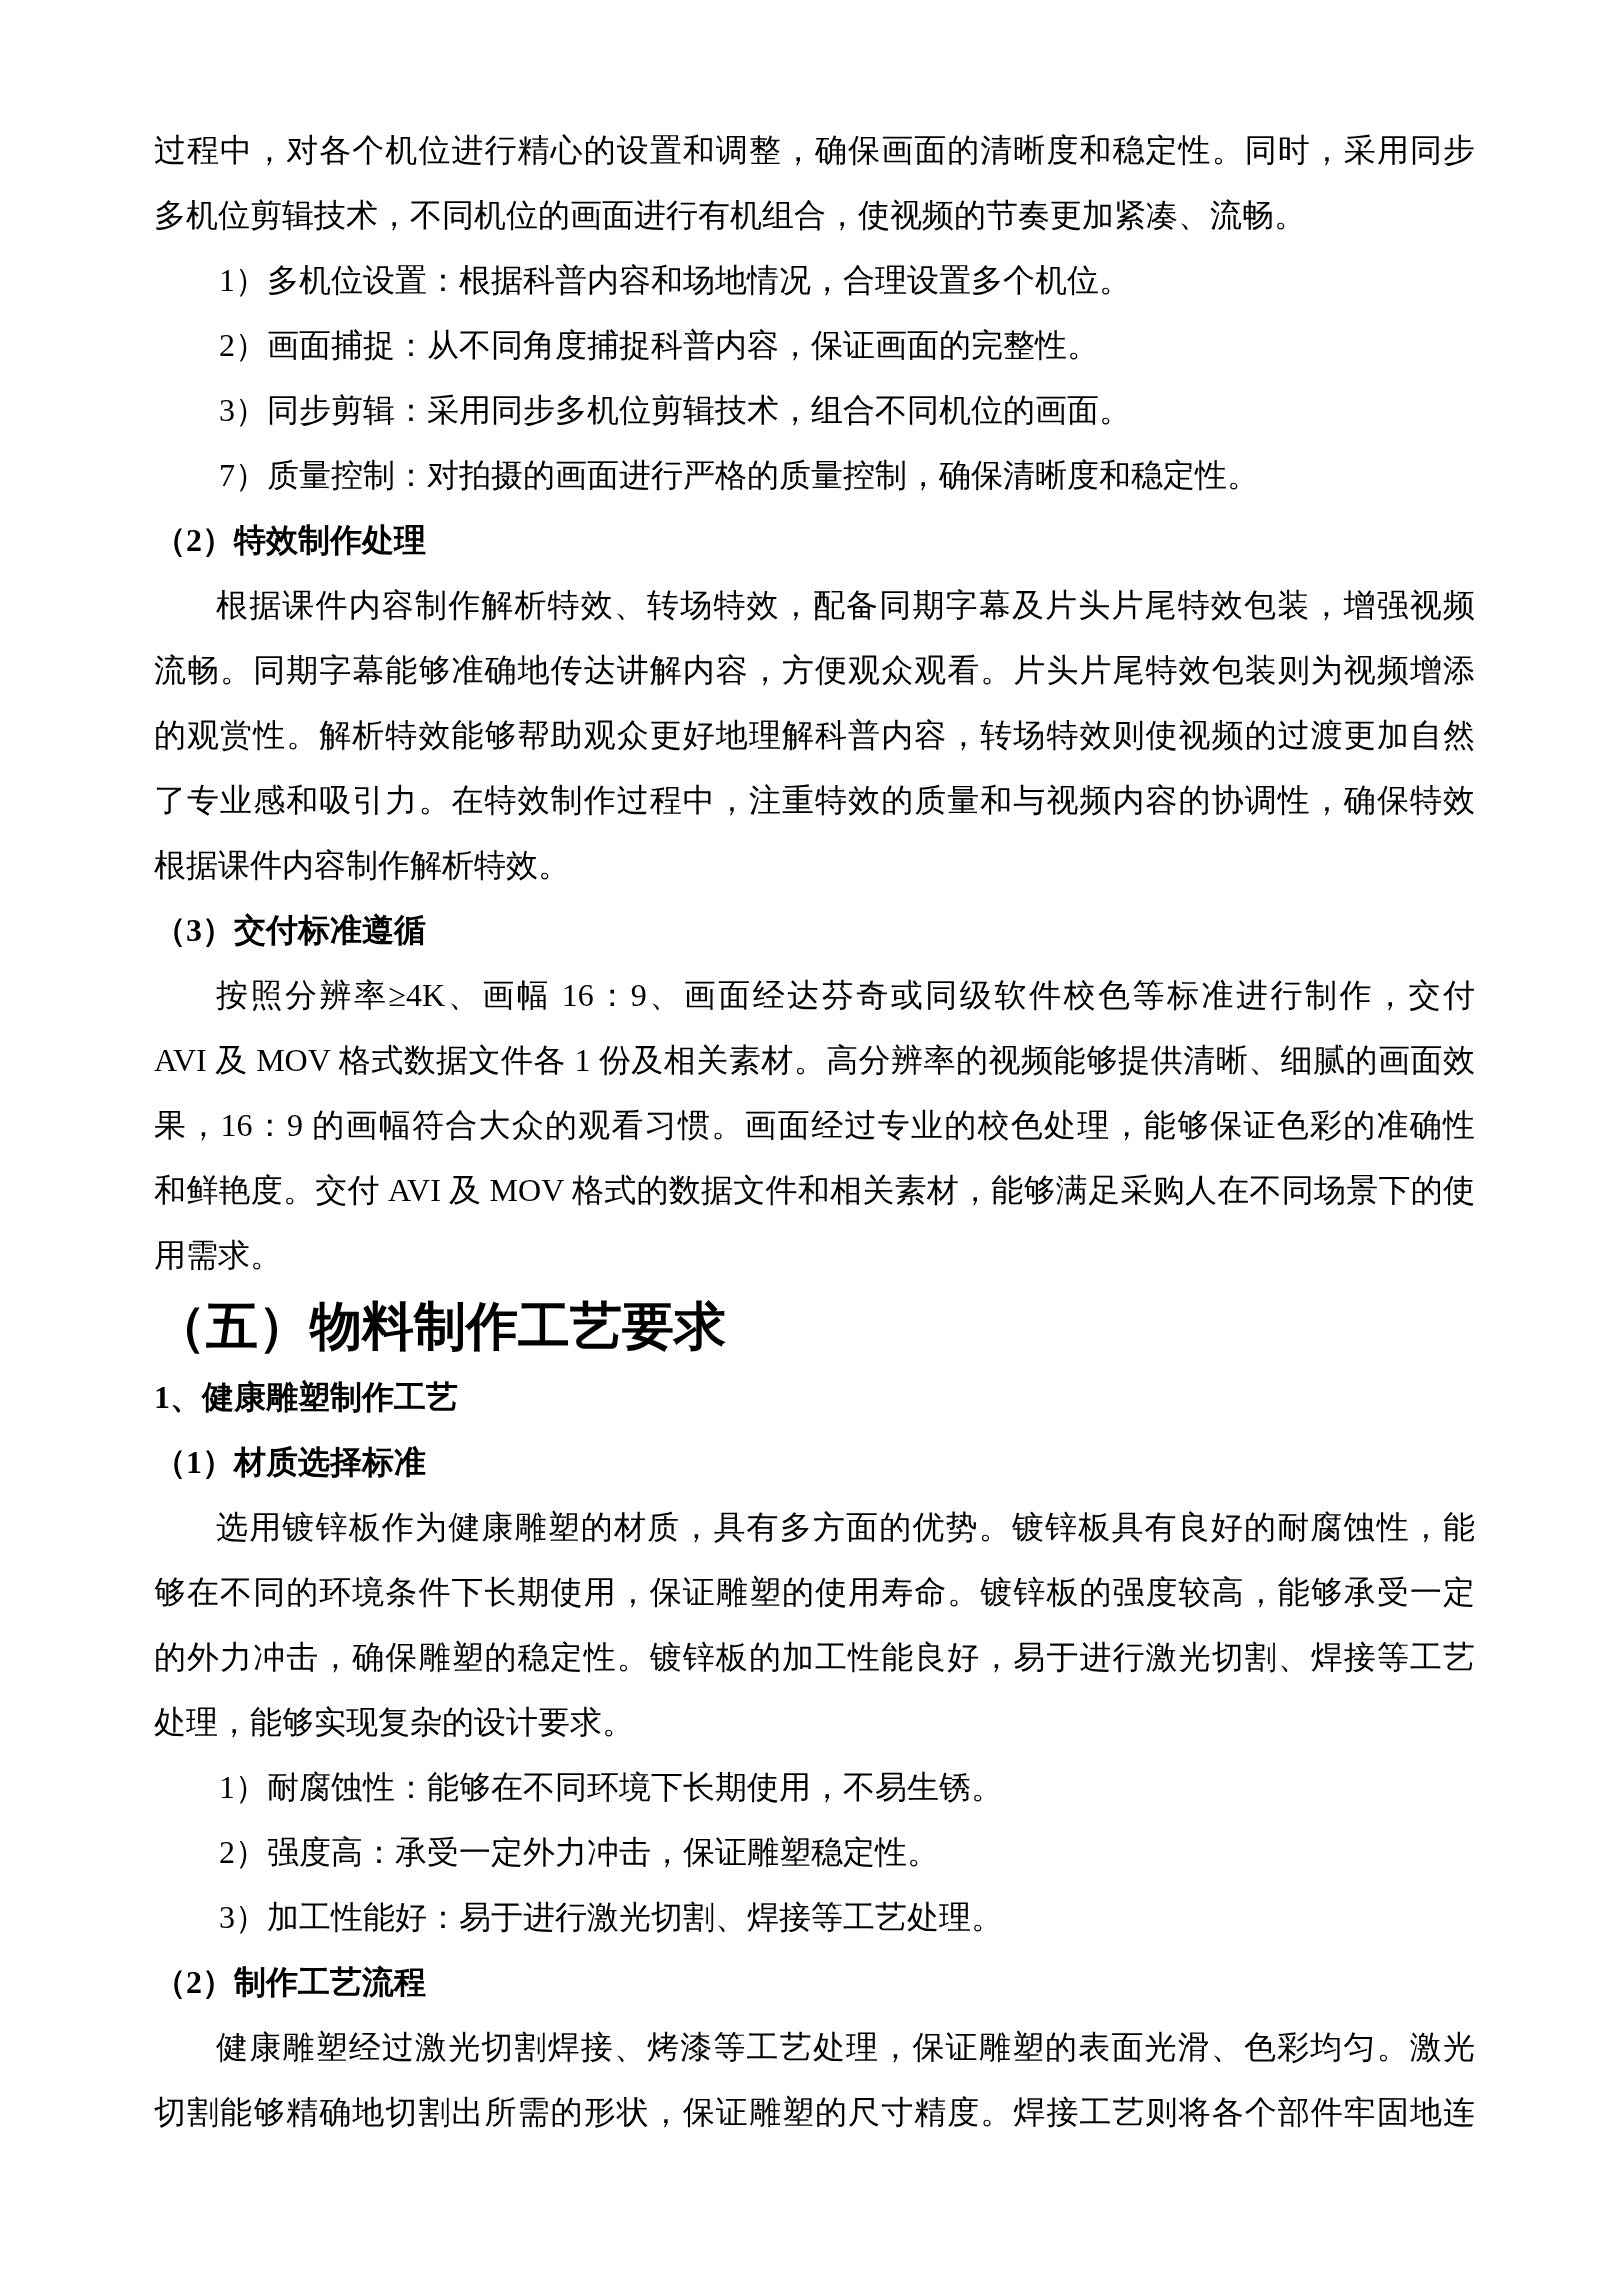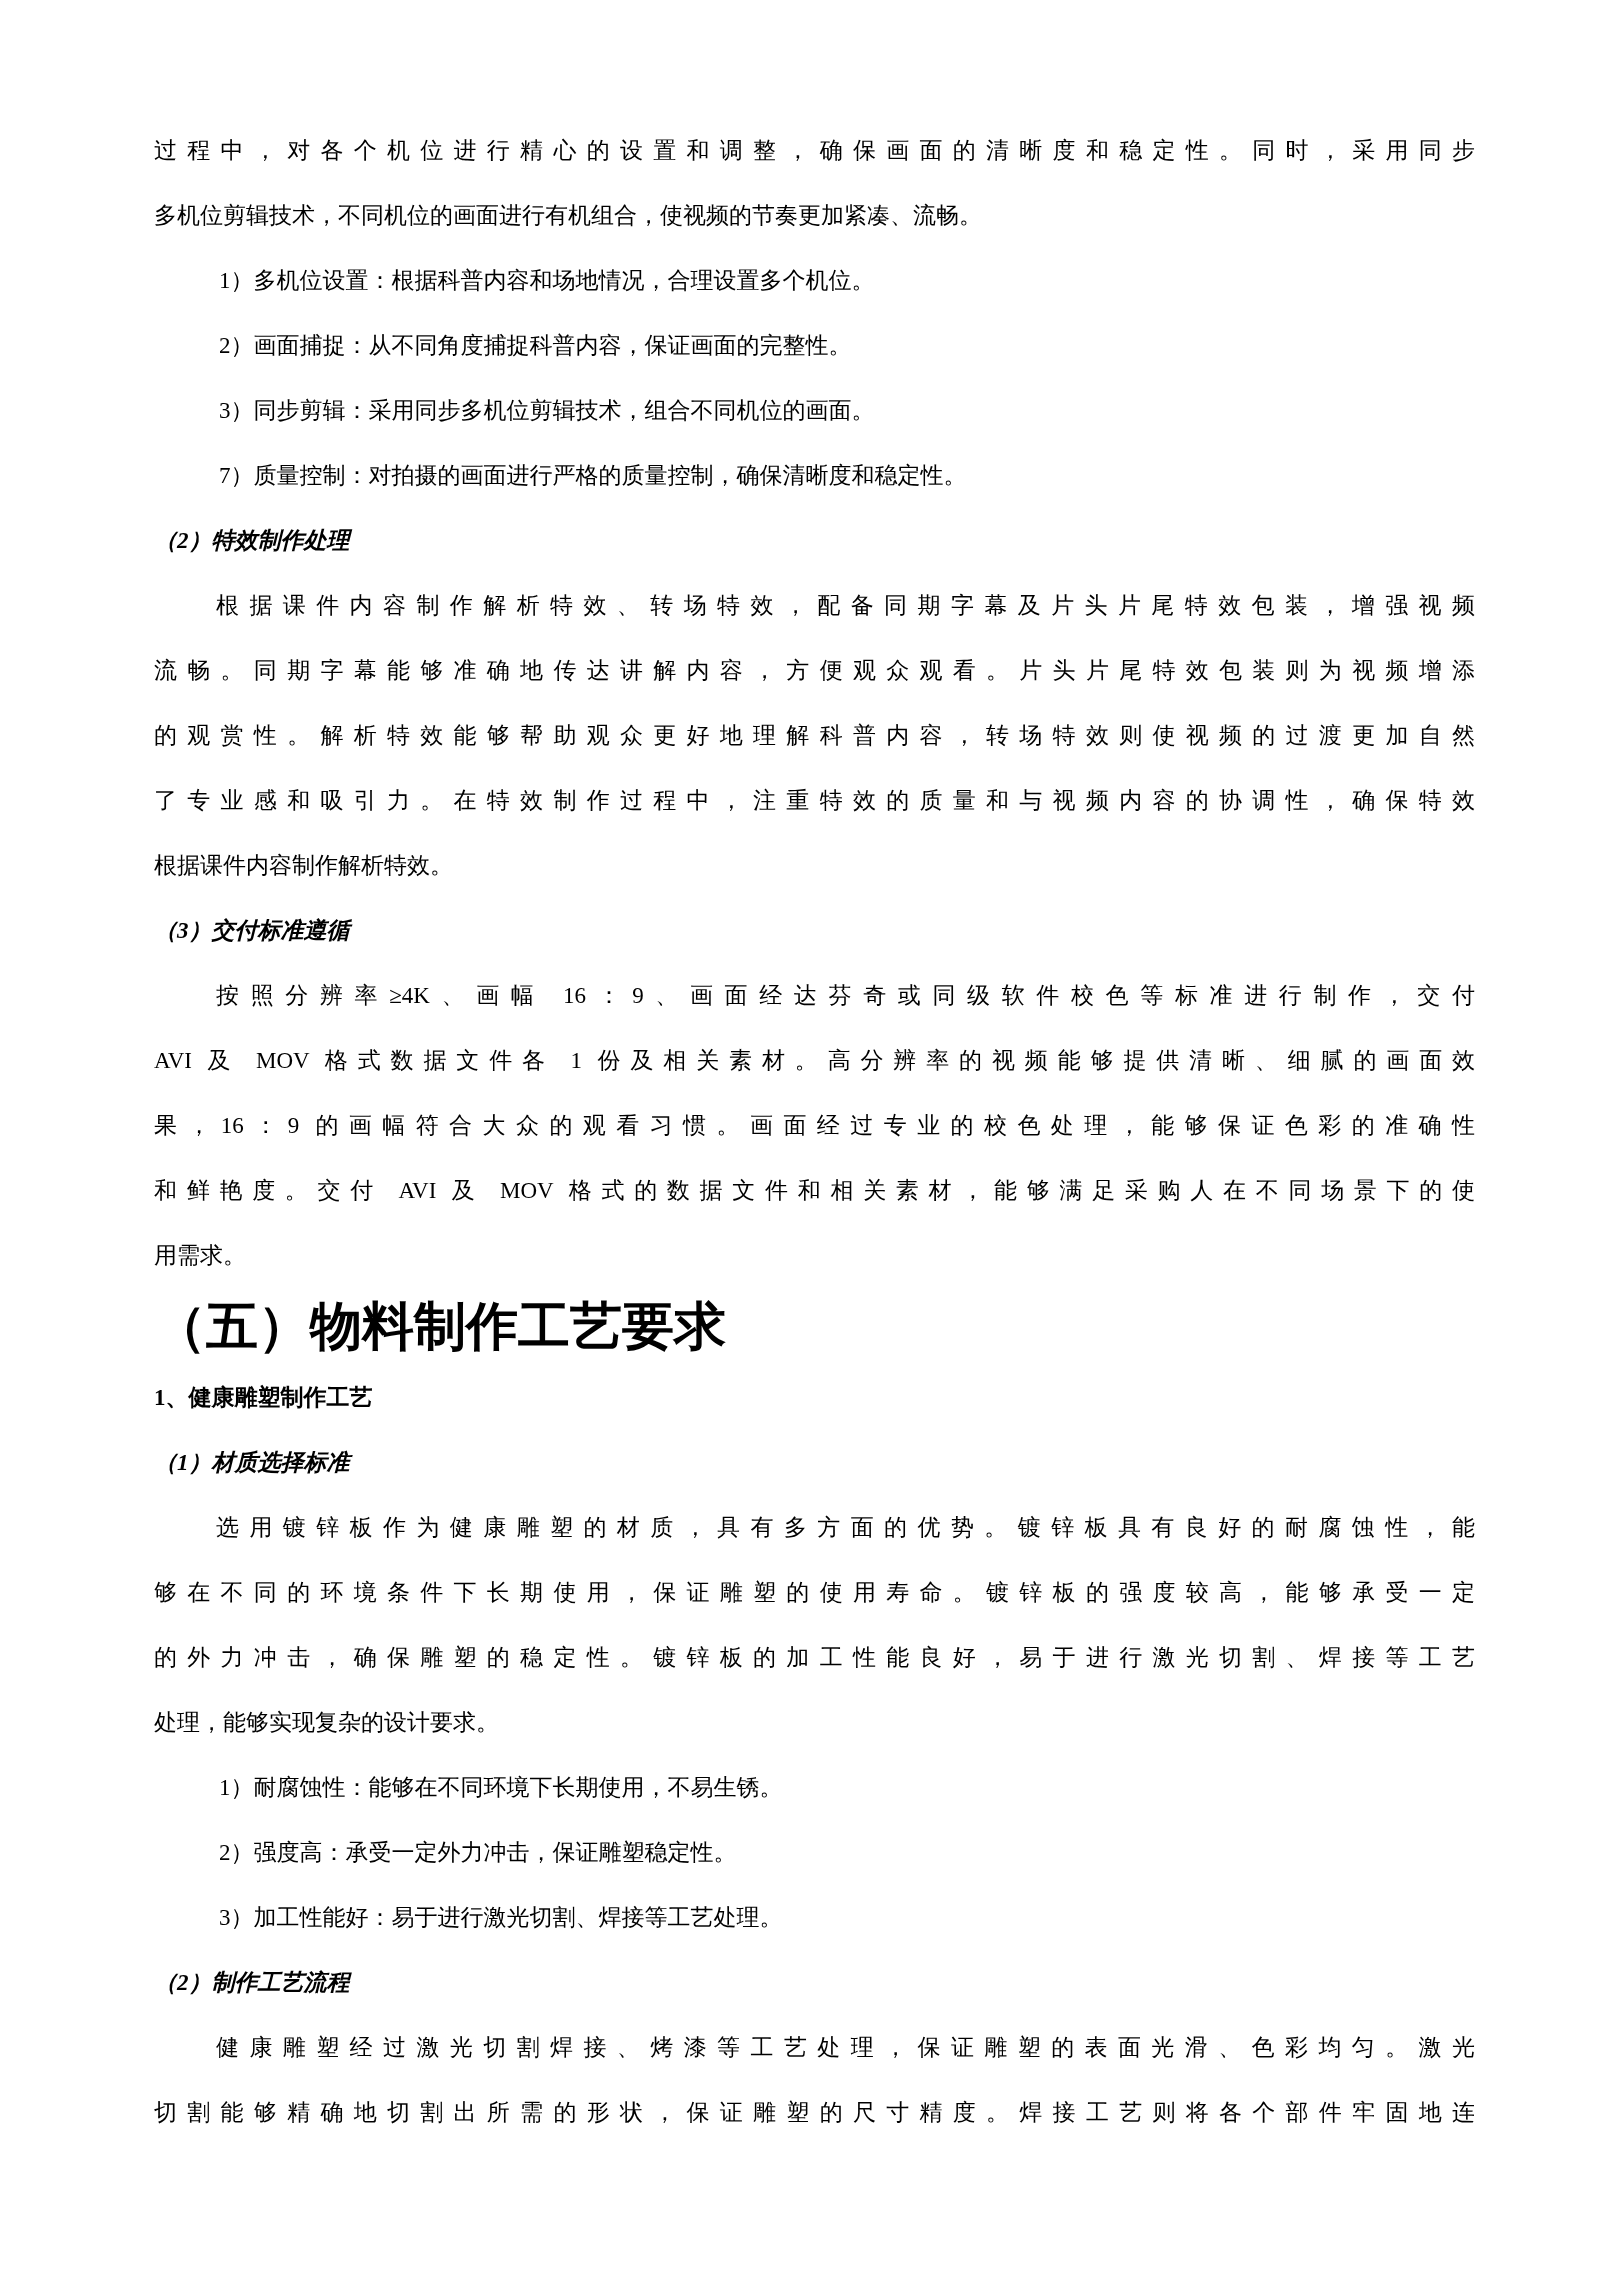--- a/index.html
+++ b/index.html
@@ -14,41 +14,40 @@
     background: #ffffff;
     box-sizing: border-box;
     padding: 118px 148px 0 154px;
     overflow: hidden;
   }
   .doc {
     width: 100%;
   }
   .line {
     font-family: "Liberation Serif", "DejaVu Serif", serif;
-    font-size: 23px;
+    font-size: 32px;
     line-height: 65px;
     height: 65px;
     color: #000000;
     text-align: justify;
     text-align-last: left;
     white-space: normal;
     overflow: hidden;
   }
   .line.fill {
     text-align-last: justify;
   }
   .line.indent {
     text-indent: 62px;
   }
   .line.list {
     padding-left: 65px;
   }
   .line.h3 {
     font-weight: 700;
-    font-style: italic;
   }
   .line.h2 {
     font-weight: 700;
   }
   .line.h1 {
     font-size: 52px;
     line-height: 77px;
     height: 77px;
     font-weight: 700;
   }

